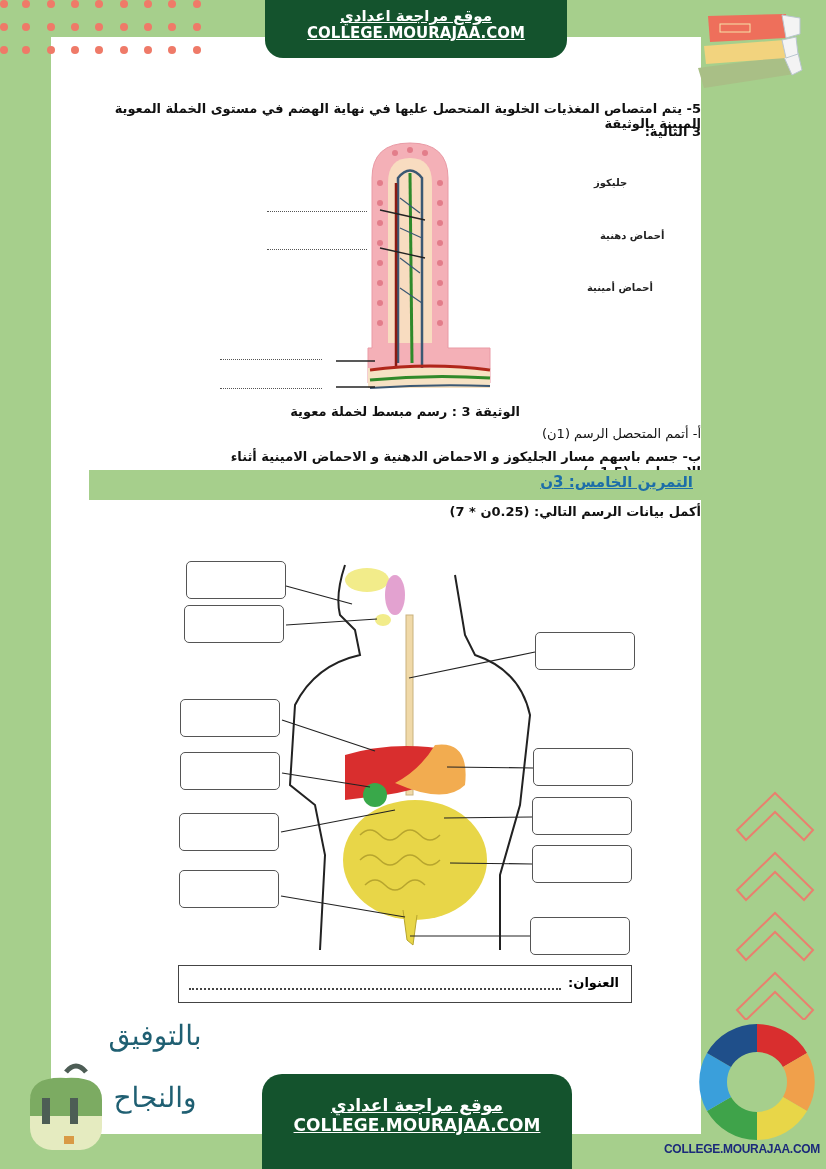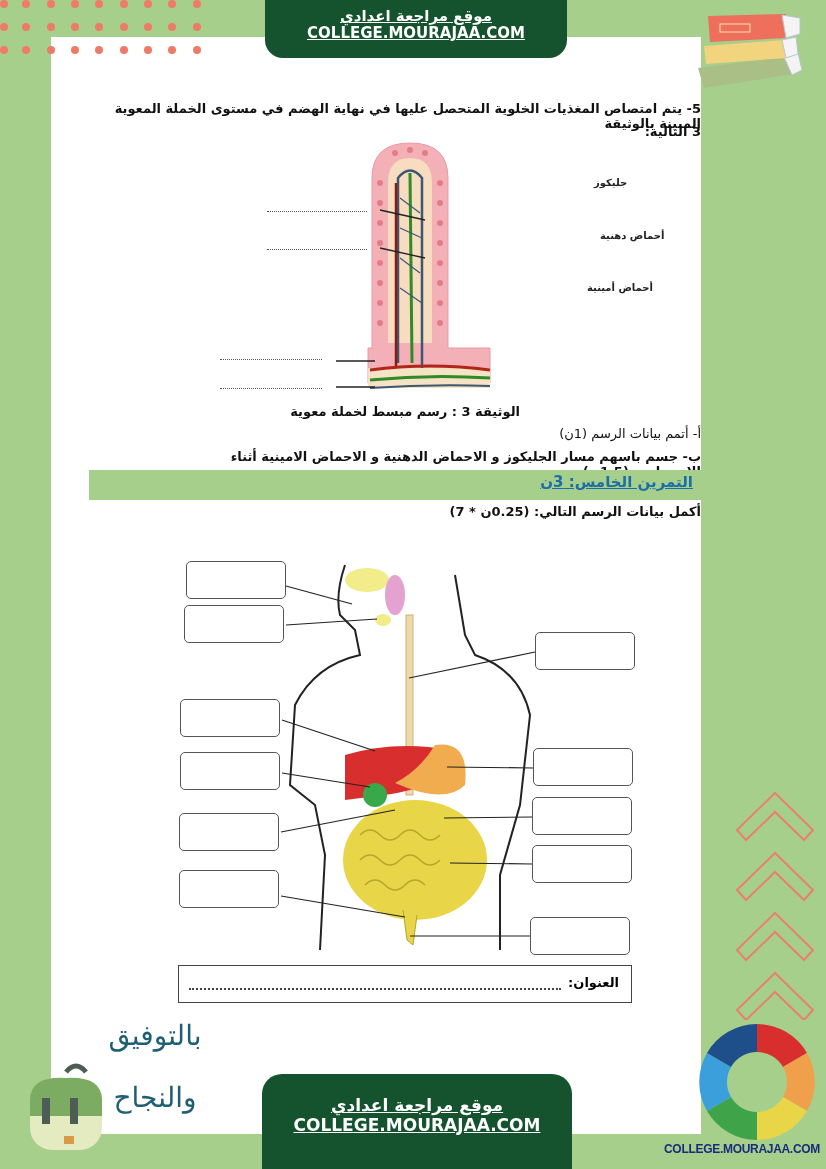--- a/index.html
+++ b/index.html
@@ -139,21 +139,21 @@
   <line x1="50" y1="48" x2="95" y2="58" stroke="#222" stroke-width="1.3"></line>
   <line x1="6" y1="161" x2="45" y2="161" stroke="#222" stroke-width="1.3"></line>
   <line x1="6" y1="187" x2="45" y2="187" stroke="#222" stroke-width="1.3"></line>
 </svg>
 
 <div class="villus-label" style="left:594px;top:177px;">جليكوز</div>
 <div class="villus-label" style="left:584px;top:230px;margin-left:16px;">أحماض دهنية</div>
 <div class="villus-label" style="left:587px;top:282px;">أحماض أمينية</div>
 
 <div class="q-text" style="right:306px;top:404px;width:300px;">الوثيقة 3 : رسم مبسط لخملة معوية</div>
-<div class="q-text" style="right:125px;top:426px;width:300px;font-weight:normal;">أ-   أتمم بيانات الرسم (1ن)</div>
+<div class="q-text" style="right:125px;top:426px;width:300px;font-weight:normal;">أ-   أتمم المتحصل الرسم (1ن)</div>
 <div class="q-text" style="right:125px;top:449px;width:540px;">ب- جسم باسهم مسار الجليكوز و الاحماض الدهنية و الاحماض الامينية أثناء الإمتصاص. (1.5ن)</div>
 
 <div class="section-bar">
   <div class="section-title">التمرين الخامس: 3ن</div>
 </div>
 <div class="q-text" style="right:125px;top:504px;width:400px;">أكمل بيانات الرسم التالي: (0.25ن * 7)</div>
 
 <svg style="position:absolute;left:285px;top:555px" width="260" height="400" viewBox="0 0 260 400">
   <path d="M60,10 Q50,40 55,60 L70,75 L75,100 Q30,110 10,150 L5,230 L30,250 L40,300 L35,395 M215,395 L215,320 L235,250 L245,160 Q235,115 190,100 L180,80 L170,20" fill="none" stroke="#222" stroke-width="2"></path>
   <ellipse cx="82" cy="25" rx="22" ry="12" fill="#f2ec8a"></ellipse>

